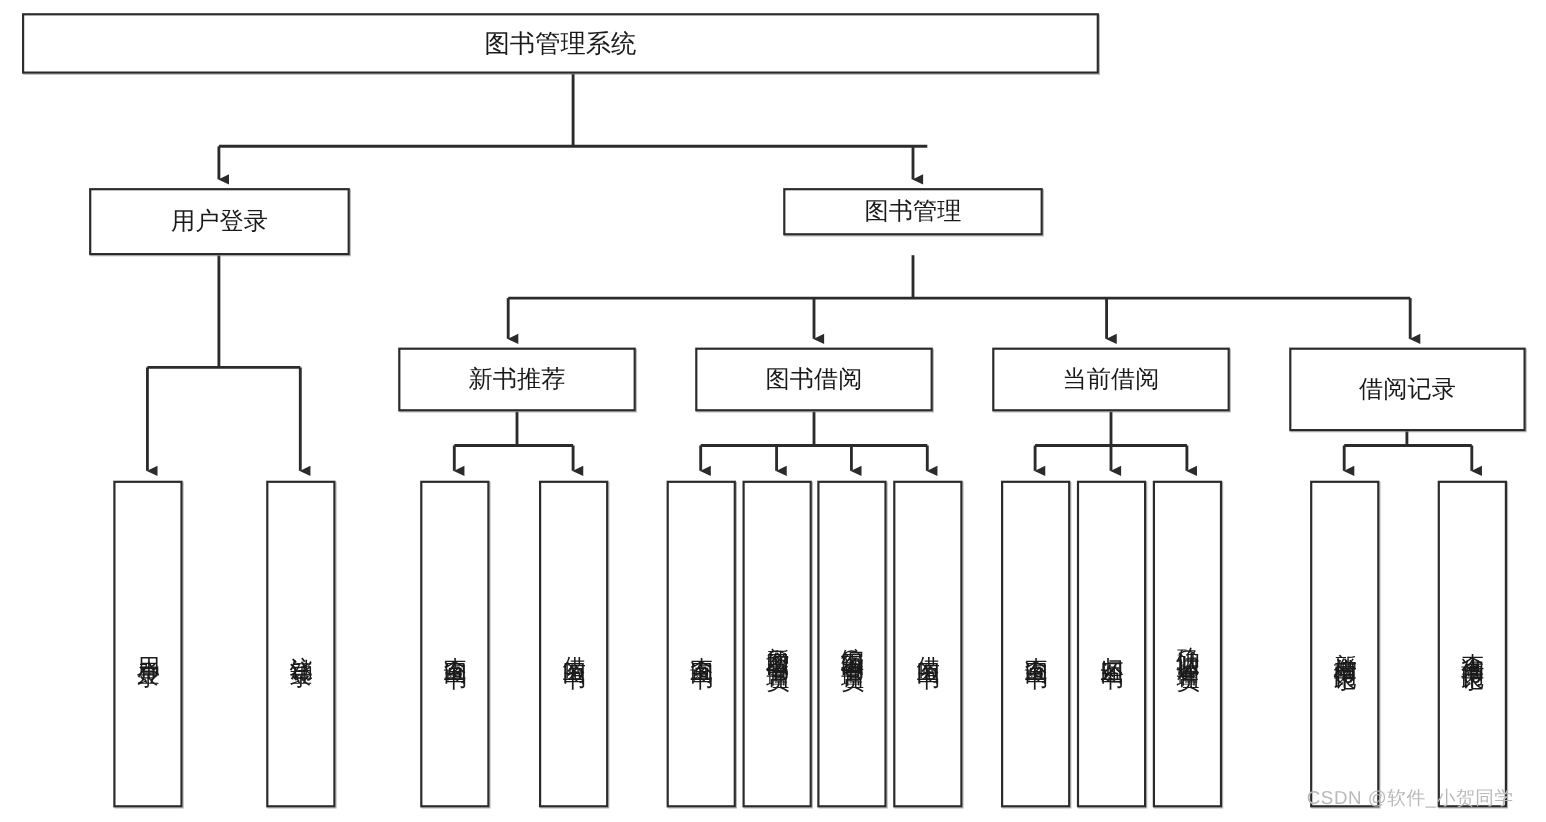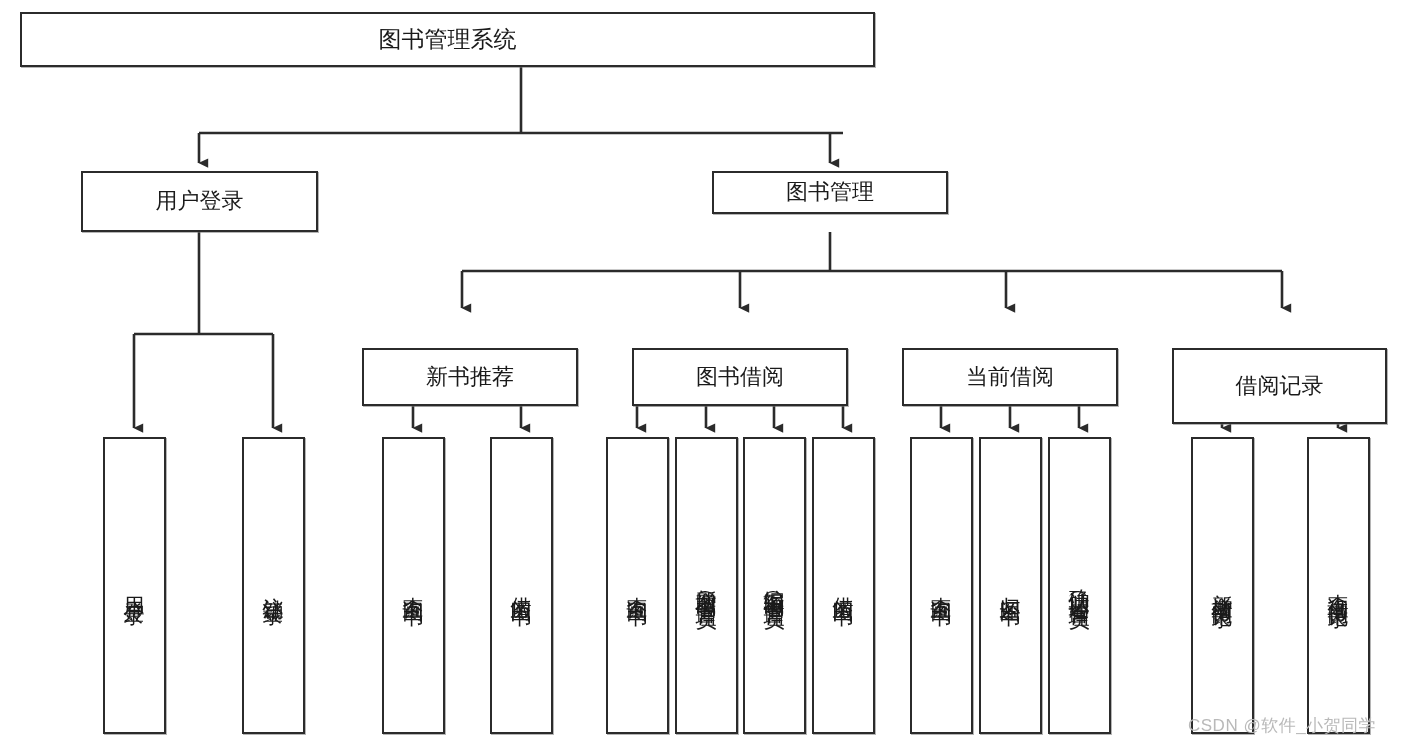--- a/index.html
+++ b/index.html
@@ -37,21 +37,21 @@
     box-shadow: 1px 1px 0 rgba(120,120,120,0.55);
   }
   .node .lbl {
     display: block;
     text-align: center;
     line-height: 1.12;
     white-space: pre-line;
   }
   .node.root { font-size: 23px; }
   .node.lvl2 { font-size: 22px; }
-  .node.lvl3 { font-size: 22px; margin-top: 32px; }
+  .node.lvl3 { font-size: 22px; }
   .node.leaf {
     font-size: 21px;
     align-items: center;
     justify-content: center;
     padding: 6px 0;
   }
   .node.leaf .lbl {
     writing-mode: vertical-rl;
     text-orientation: upright;
     letter-spacing: 3px;
@@ -116,21 +116,21 @@
       <path d="M1010,405 L1010,428" marker-end="url(#arrow)"></path>
       <path d="M1079,405 L1079,428" marker-end="url(#arrow)"></path>
 
       <path d="M1279,374 L1279,405"></path>
       <path d="M1222,405 L1338,405"></path>
       <path d="M1222,405 L1222,428" marker-end="url(#arrow)"></path>
       <path d="M1338,405 L1338,428" marker-end="url(#arrow)"></path>
     </g>
   </svg>
 
-  <div class="node root" style="left:20px; top:12px; width:855px; height:55px;">
+  <div class="node root" style="left:20px; top:12px; width:979px; height:55px;">
     <span class="lbl">图书管理系统</span>
   </div>
 
   <div class="node lvl2" style="left:81px; top:171px; width:237px; height:61px;">
     <span class="lbl">用户登录</span>
   </div>
   <div class="node lvl2" style="left:712px; top:171px; width:236px; height:43px;">
     <span class="lbl">图书管理</span>
   </div>
 

